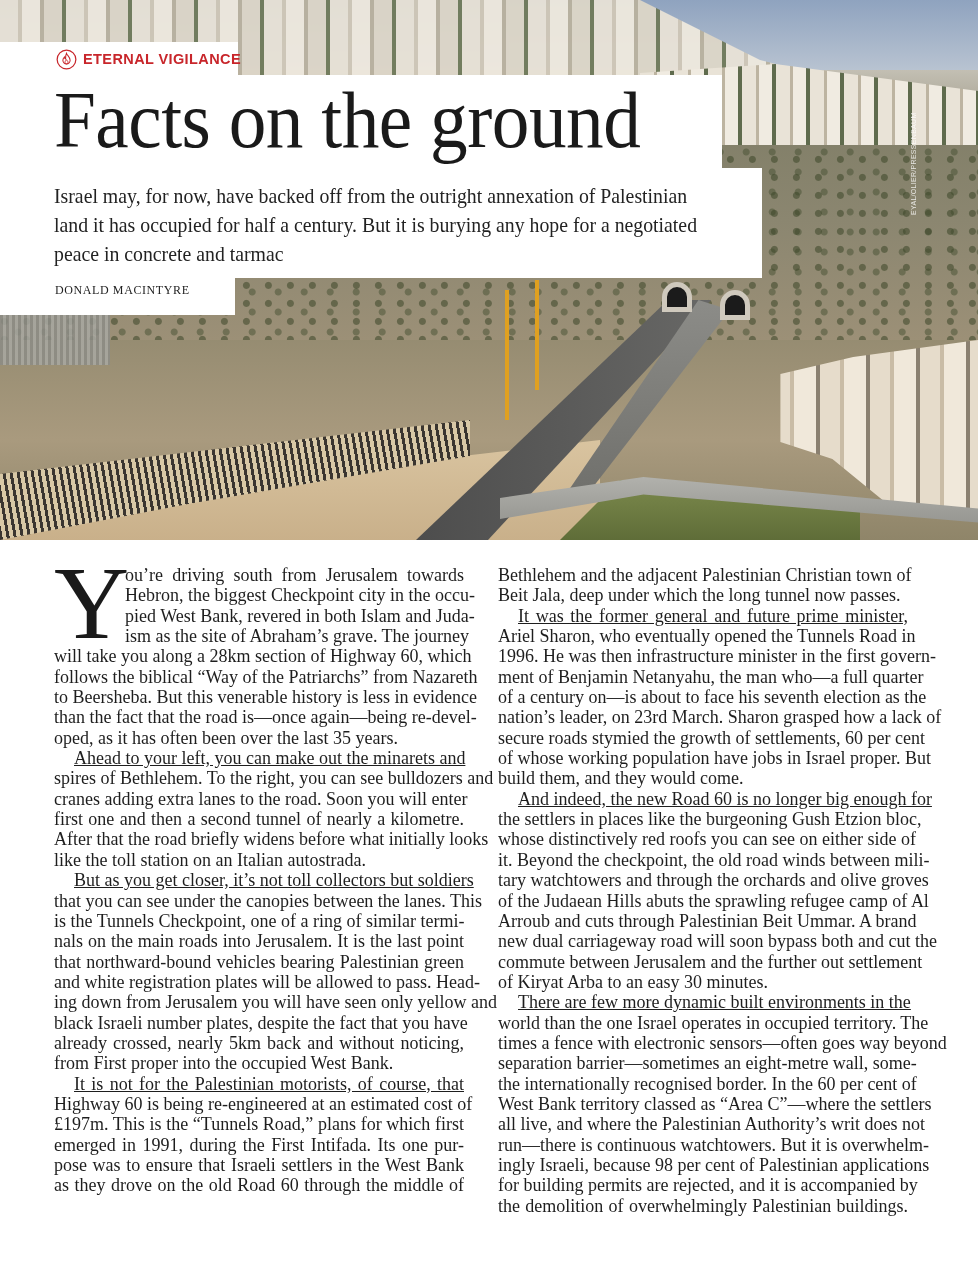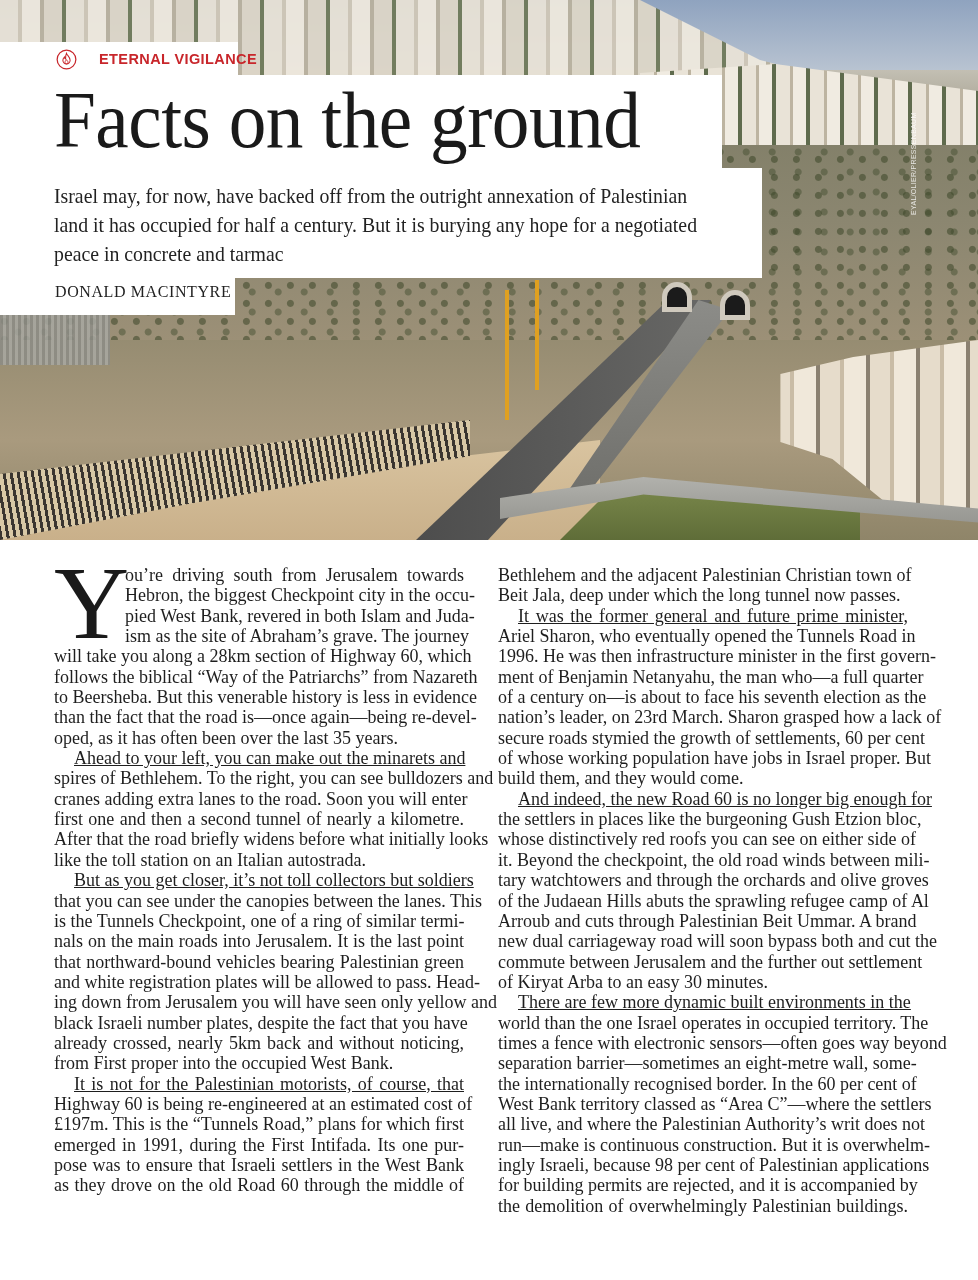--- a/index.html
+++ b/index.html
@@ -59,21 +59,21 @@
     color: rgba(255,255,255,.8); text-transform: uppercase; white-space: nowrap;
   }
 
   
   .panel { position: absolute; background: #ffffff; }
   .kicker-box { left: 0; top: 42px; width: 238px; height: 34px; }
   .title-box { left: 0; top: 75px; width: 722px; height: 94px; }
   .standfirst-box { left: 0; top: 168px; width: 762px; height: 110px; }
   .byline-box { left: 0; top: 277px; width: 235px; height: 38px; }
 
-  .kicker { position: absolute; left: 56px; top: 49px; display: flex; align-items: center; gap: 22px; }
+  .kicker { position: absolute; left: 56px; top: 49px; display: flex; align-items: center; gap: 6px; }
   .kicker-icon { width: 21px; height: 21px; display: block; }
   .kicker-label {
     font-family: "Liberation Sans", sans-serif; font-weight: 700; font-size: 14.5px;
     letter-spacing: .4px; color: #c8262b; line-height: 1;
   }
 
   .title {
     position: absolute; left: 54px; top: 80px;
     font-family: "Liberation Serif", serif; font-weight: 400; font-size: 80px;
     line-height: 1; color: #1a1a1a; letter-spacing: -0.5px;
@@ -82,21 +82,21 @@
 
   .standfirst {
     position: absolute; left: 54px; top: 182px; width: 700px;
     font-family: "Liberation Serif", serif; font-size: 21.5px; line-height: 29px; color: #222;
     transform: scaleX(0.92); transform-origin: left top;
   }
   .standfirst span { display: block; white-space: nowrap; }
 
   .byline {
     position: absolute; left: 55px; top: 283px;
-    font-family: "Liberation Serif", serif; font-size: 16px; letter-spacing: .6px;
+    font-family: "Liberation Serif", serif; font-size: 12px; letter-spacing: .6px;
     color: #222; text-transform: uppercase;
   }
 
   
   .col {
     position: absolute; top: 565px; width: 410px;
     font-family: "Liberation Serif", serif; font-size: 18px; line-height: 20.35px; color: #1e1e1e;
   }
   .col-left { left: 54px; }
   .col-right { left: 498px; }
@@ -214,17 +214,17 @@
     <span class="line">new dual carriageway road will soon bypass both and cut the</span>
     <span class="line">commute between Jerusalem and the further out settlement</span>
     <span class="line last">of Kiryat Arba to an easy 30 minutes.</span>
     <span class="line indent">There are few more dynamic built environments in the</span>
     <span class="line">world than the one Israel operates in occupied territory. The</span>
     <span class="line">times a fence with electronic sensors—often goes way beyond</span>
     <span class="line">separation barrier—sometimes an eight-metre wall, some-</span>
     <span class="line">the internationally recognised border. In the 60 per cent of</span>
     <span class="line">West Bank territory classed as “Area C”—where the settlers</span>
     <span class="line">all live, and where the Palestinian Authority’s writ does not</span>
-    <span class="line">run—make is continuous construction. But it is overwhelm-</span>
+    <span class="line">run—there is continuous watchtowers. But it is overwhelm-</span>
     <span class="line">ingly Israeli, because 98 per cent of Palestinian applications</span>
     <span class="line">for building permits are rejected, and it is accompanied by</span>
     <span class="line">the demolition of overwhelmingly Palestinian buildings.</span>
   </div>
 
 </body></html>

